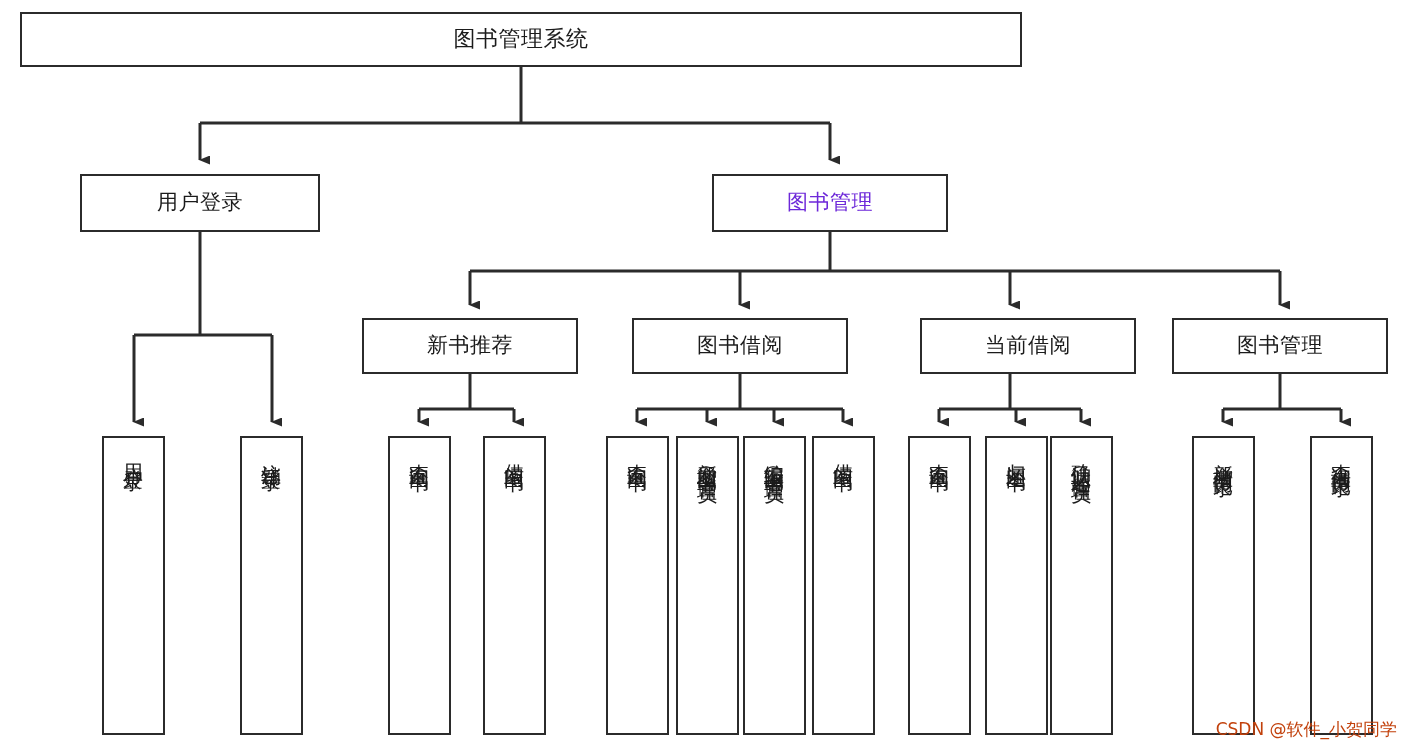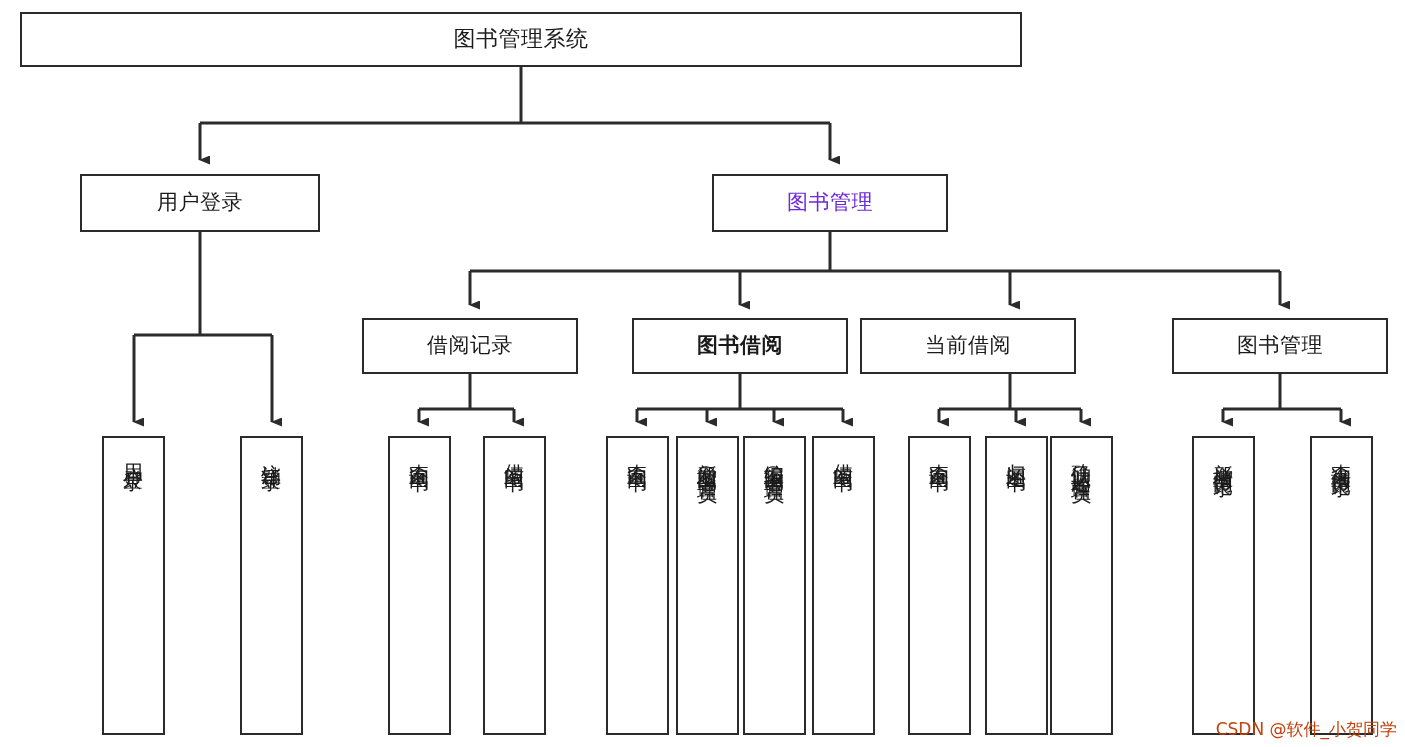--- a/index.html
+++ b/index.html
@@ -138,26 +138,26 @@
   </div>
 
   <div class="node horizontal" id="node-user-login" style="left: 80px; top: 174px; width: 240px; height: 58px; border-color: rgb(43, 43, 43); background: rgb(255, 255, 255); color: rgb(27, 27, 27);">
     <span class="node-label">用户登录</span>
   </div>
   <div class="node horizontal" id="node-book-manage" style="left: 712px; top: 174px; width: 236px; height: 58px; border-color: rgb(43, 43, 43); background: rgb(255, 255, 255); color: #6d28d9;">
     <span class="node-label">图书管理</span>
   </div>
 
   <div class="node horizontal" id="node-new-book-recommend" style="left: 362px; top: 318px; width: 216px; height: 56px; border-color: rgb(43, 43, 43); background: rgb(255, 255, 255); color: rgb(27, 27, 27);">
-    <span class="node-label">借阅记录</span>
-  </div>
-  <div class="node horizontal" id="node-book-borrow" style="left: 632px; top: 318px; width: 216px; height: 56px; border-color: rgb(43, 43, 43); background: rgb(255, 255, 255); color: rgb(27, 27, 27); font-weight: bold;">
+    <span class="node-label">新书推荐</span>
+  </div>
+  <div class="node horizontal" id="node-book-borrow" style="left: 632px; top: 318px; width: 216px; height: 56px; border-color: rgb(43, 43, 43); background: rgb(255, 255, 255); color: rgb(27, 27, 27);">
     <span class="node-label">图书借阅</span>
   </div>
-  <div class="node horizontal" id="node-current-borrow" style="left: 860px; top: 318px; width: 216px; height: 56px; border-color: rgb(43, 43, 43); background: rgb(255, 255, 255); color: rgb(27, 27, 27);">
+  <div class="node horizontal" id="node-current-borrow" style="left: 920px; top: 318px; width: 216px; height: 56px; border-color: rgb(43, 43, 43); background: rgb(255, 255, 255); color: rgb(27, 27, 27);">
     <span class="node-label">当前借阅</span>
   </div>
   <div class="node horizontal" id="node-borrow-record" style="left: 1172px; top: 318px; width: 216px; height: 56px; border-color: rgb(43, 43, 43); background: rgb(255, 255, 255); color: rgb(27, 27, 27);">
     <span class="node-label">图书管理</span>
   </div>
 
   <div class="node vertical" id="leaf-0" style="left: 102px; top: 436px; width: 63px; height: 299px; border-color: rgb(43, 43, 43); background: rgb(255, 255, 255); color: rgb(27, 27, 27);">
     <span class="node-label">用户登录</span>
   </div>
   <div class="node vertical" id="leaf-1" style="left: 240px; top: 436px; width: 63px; height: 299px; border-color: rgb(43, 43, 43); background: rgb(255, 255, 255); color: rgb(27, 27, 27);">

